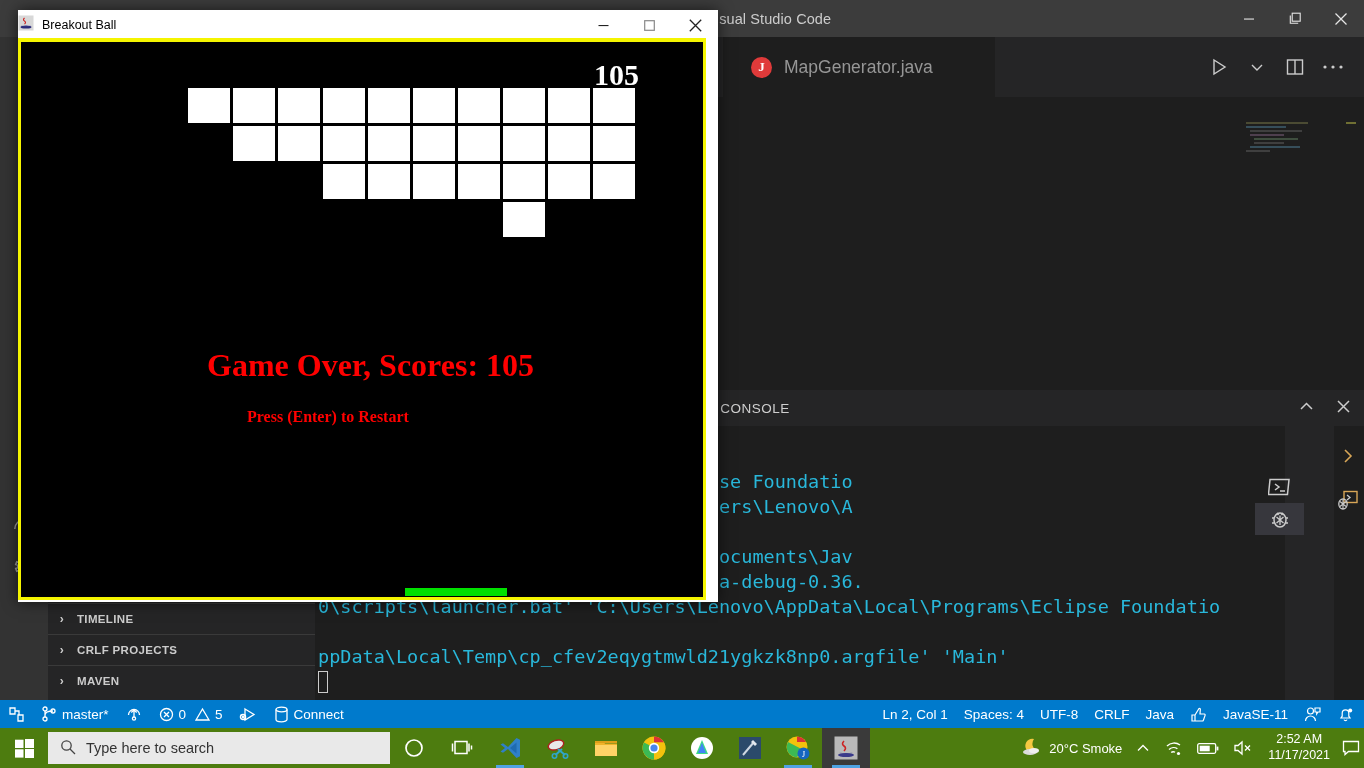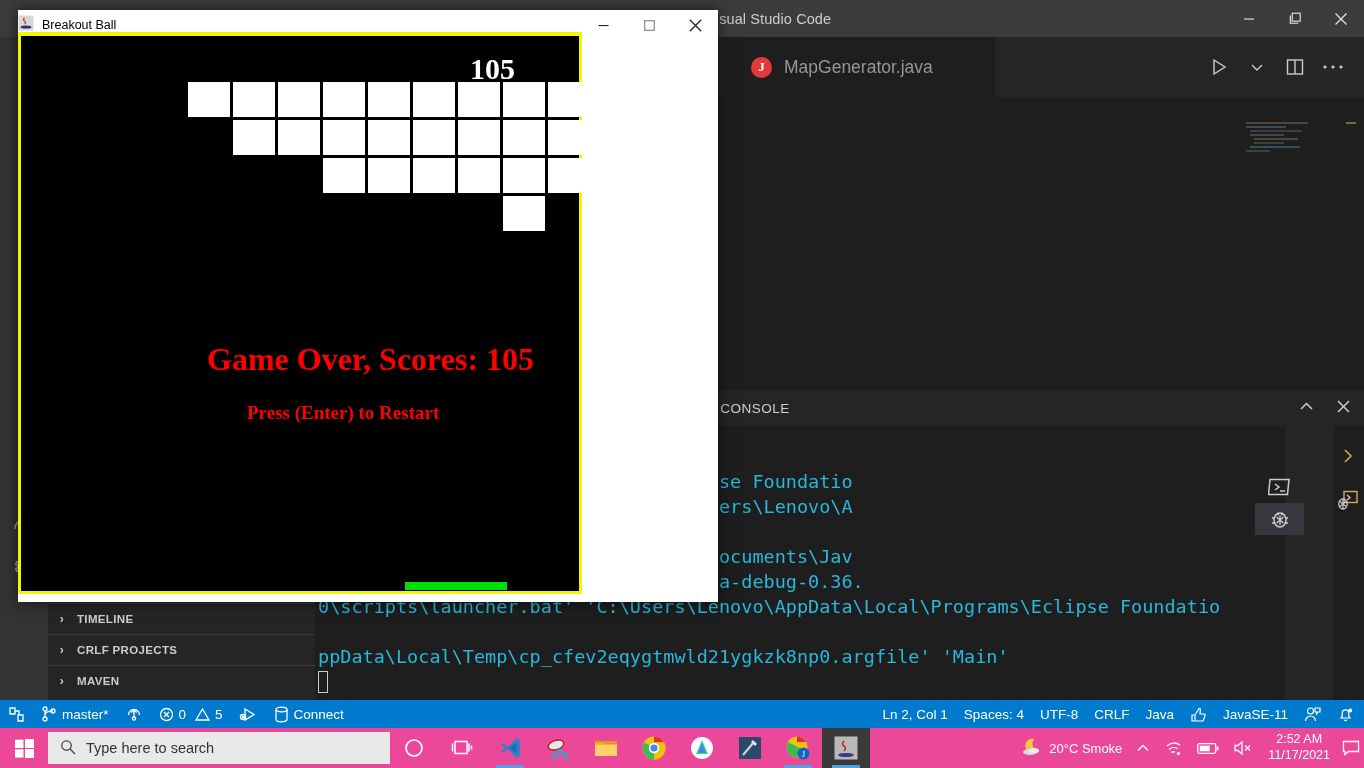--- a/index.html
+++ b/index.html
@@ -91,21 +91,21 @@
   
   .statusbar { position:absolute; left:0; bottom:40px; width:1364px; height:28px;
                background:#007acc; color:#ffffff; font-size:13.5px;
                display:flex; align-items:center; }
   .sb-item { display:flex; align-items:center; gap:5px; height:28px;
              padding:0 8px; white-space:nowrap; }
   .sb-right { position:absolute; right:2px; display:flex; align-items:center; }
 
   
   .taskbar { position:absolute; left:0; bottom:0; width:1364px; height:40px;
-             background:#ec4899; display:flex; align-items:center; }
+             background:#4d7c0f; display:flex; align-items:center; }
   .tb-start { width:48px; height:40px; display:flex; align-items:center;
               justify-content:center; }
   .tb-search { width:342px; height:32px; background:#e9e9e9; display:flex;
                align-items:center; gap:10px; padding-left:12px; color:#333;
                font-size:14.5px; }
   .tb-icons { display:flex; align-items:center; }
   .tb-icon { width:48px; height:40px; display:flex; align-items:center;
              justify-content:center; position:relative; }
   .tb-icon.active { background:#3a3a3a; }
   .tb-underline { position:absolute; bottom:0; left:10px; width:28px; height:3px;
@@ -121,21 +121,21 @@
   
   .game-win { position:absolute; left:18px; top:10px; width:700px; height:592px;
               background:#ffffff; box-shadow:0 0 14px rgba(0,0,0,.6); }
   .game-title { position:absolute; left:0; top:0; width:700px; height:30px;
                 background:#ffffff; display:flex; align-items:center; gap:8px;
                 }
   .game-title-text { color:#000000; font-size:12.5px; }
   .gwin-btns { position:absolute; right:0; top:0; height:30px; display:flex; }
   .gwin-btn { width:46px; height:30px; display:flex; align-items:center;
               justify-content:center; color:#000; }
-  .game-canvas { position:absolute; left:0; top:22px; width:564px; height:562px;
+  .game-canvas { position:absolute; left:0; top:28px; width:688px; height:562px;
                  background:#000000; border:3px solid #f5f500; border-top-width:4px;}
   .brick { position:absolute; background:#ffffff; }
   .score { position:absolute; color:#ffffff; font-family:"Liberation Serif", serif;
            font-weight:bold; font-size:30px; }
   .go-text { position:absolute; color:#ff0000; font-family:Liberation Serif, serif;
              font-weight:bold; }
   .paddle { position:absolute; background:#00e000; }
 </style>
 </head>
 <body>
@@ -590,18 +590,18 @@
           <div class="brick" style="left: 302px; top: 122px; width: 42px; height: 35px; background: rgb(255, 255, 255);"></div>
           <div class="brick" style="left: 347px; top: 122px; width: 42px; height: 35px; background: rgb(255, 255, 255);"></div>
           <div class="brick" style="left: 392px; top: 122px; width: 42px; height: 35px; background: rgb(255, 255, 255);"></div>
           <div class="brick" style="left: 437px; top: 122px; width: 42px; height: 35px; background: rgb(255, 255, 255);"></div>
           <div class="brick" style="left: 482px; top: 122px; width: 42px; height: 35px; background: rgb(255, 255, 255);"></div>
           <div class="brick" style="left: 527px; top: 122px; width: 42px; height: 35px; background: rgb(255, 255, 255);"></div>
           <div class="brick" style="left: 572px; top: 122px; width: 42px; height: 35px; background: rgb(255, 255, 255);"></div>
           <div class="brick" style="left: 482px; top: 160px; width: 42px; height: 35px; background: rgb(255, 255, 255);"></div>
         </div>
       <span class="go-text" style="left:186px;top:305px;font-size:32px;">Game Over, Scores: 105</span>
-      <span class="go-text" style="left:226px;top:366px;font-size:19px;">Press (Enter) to Restart</span>
+      <span class="go-text" style="left:226px;top:366px;font-size:16px;">Press (Enter) to Restart</span>
       <div id="paddle" class="paddle" style="left: 384px; top: 546px; width: 102px; height: 8px; background: rgb(0, 224, 0);"></div>
     </div>
   </div>
 
 </div>
 
 </body></html>

